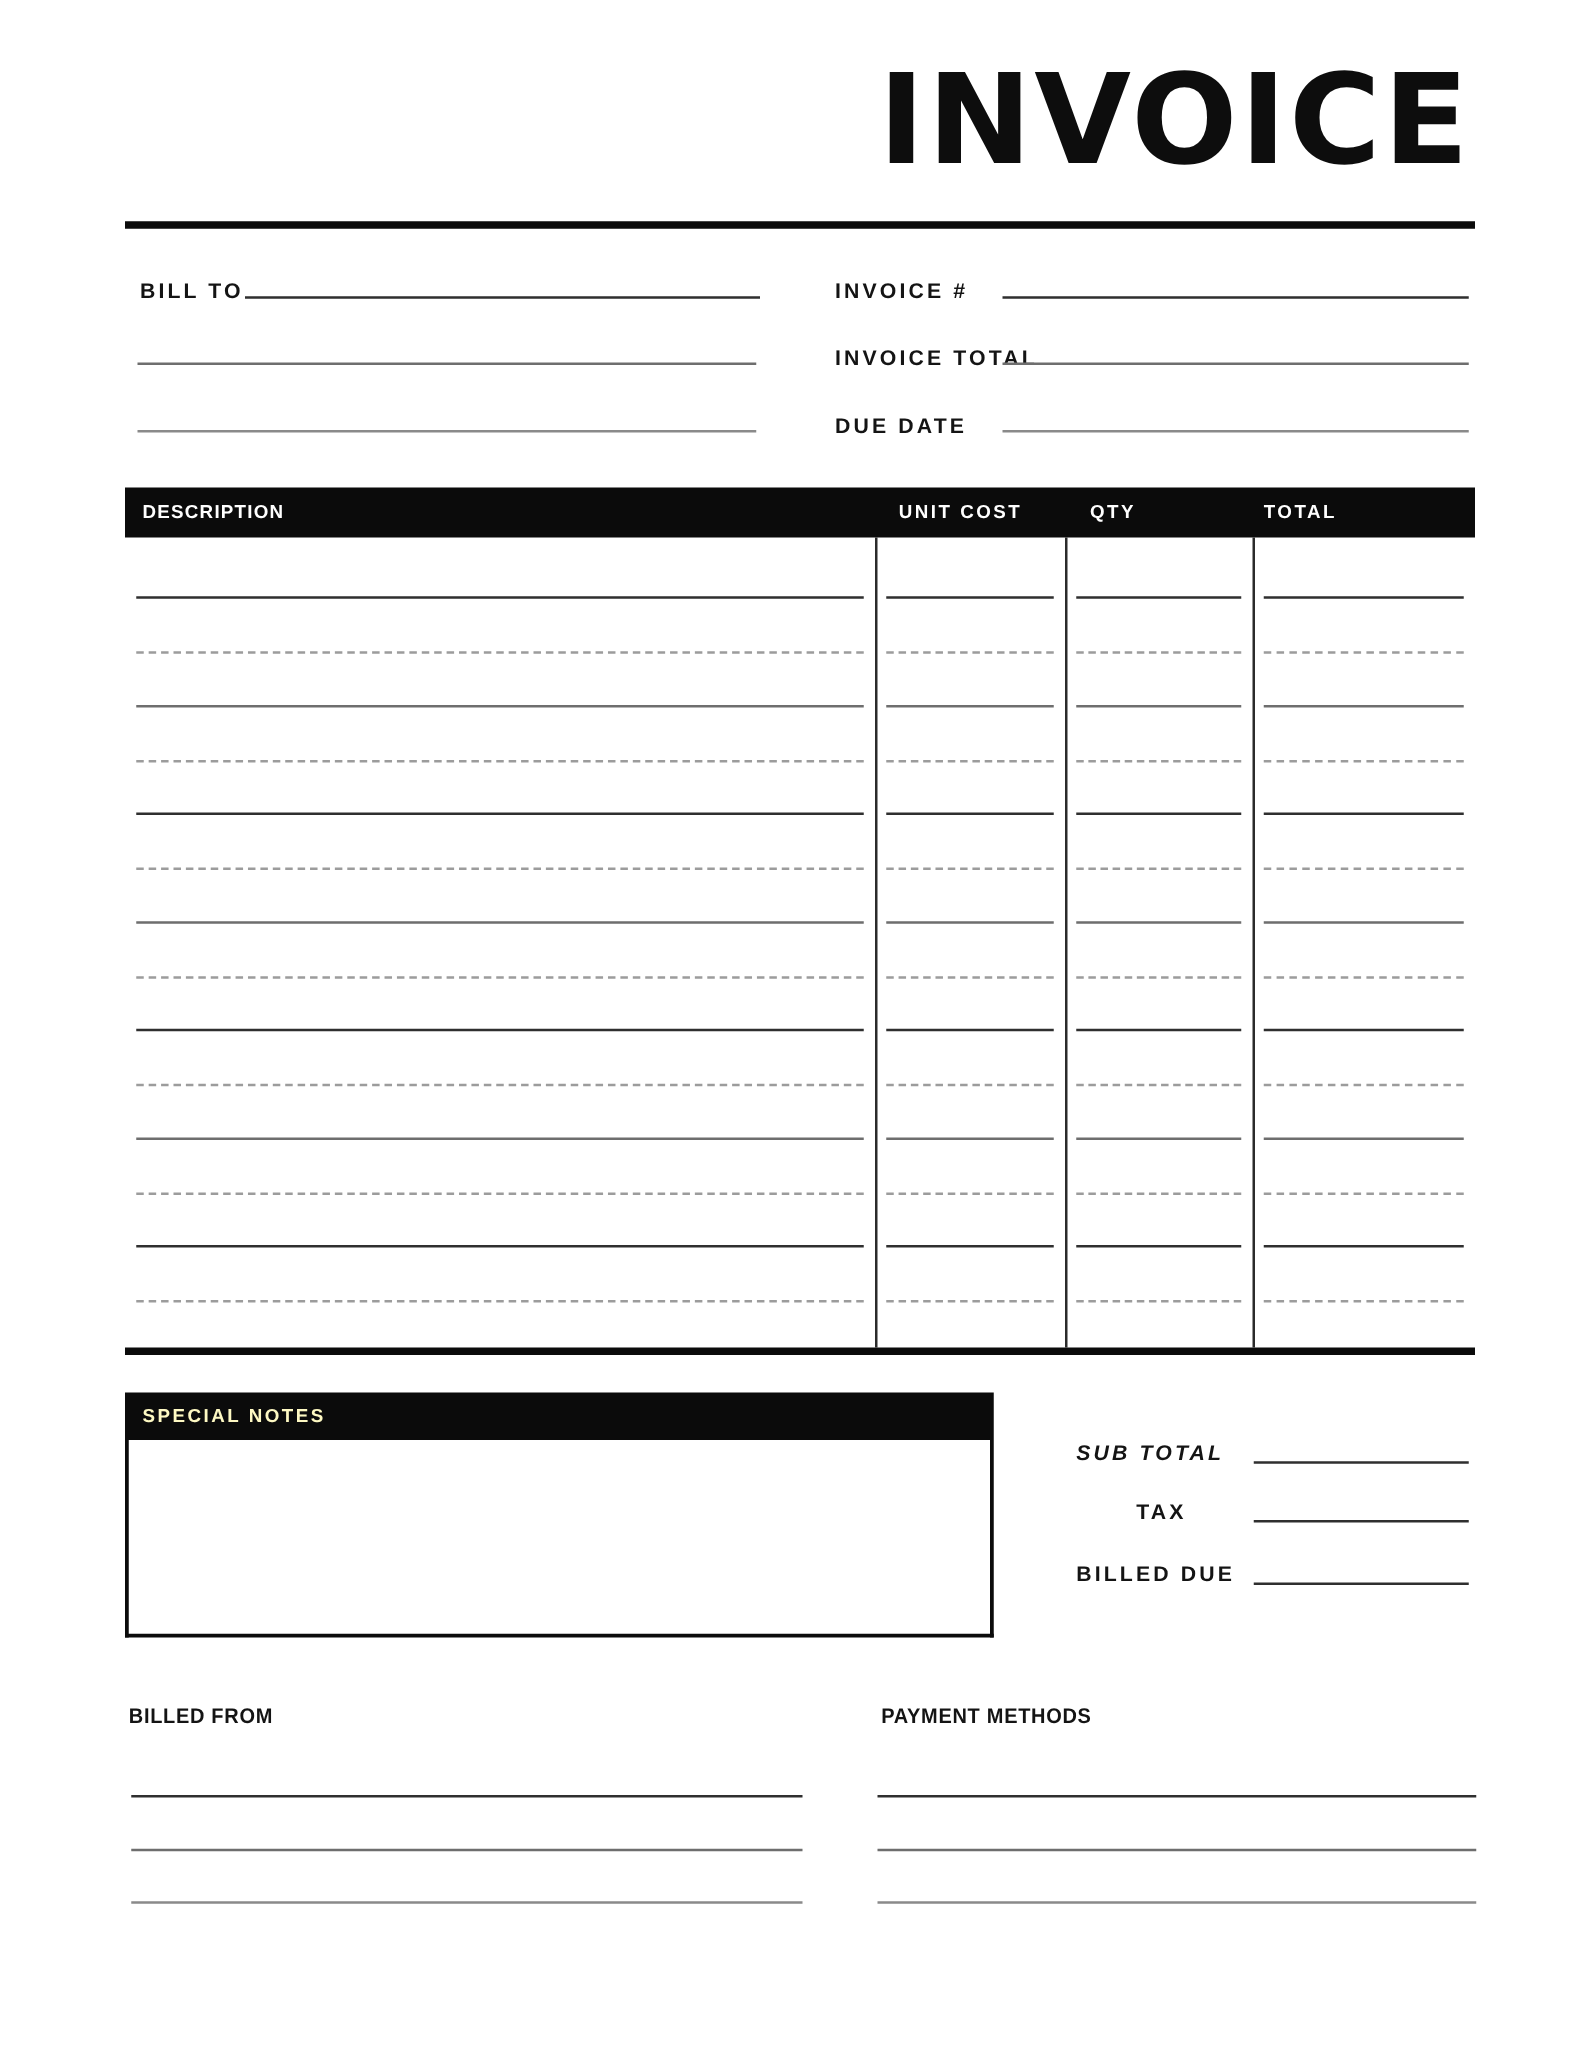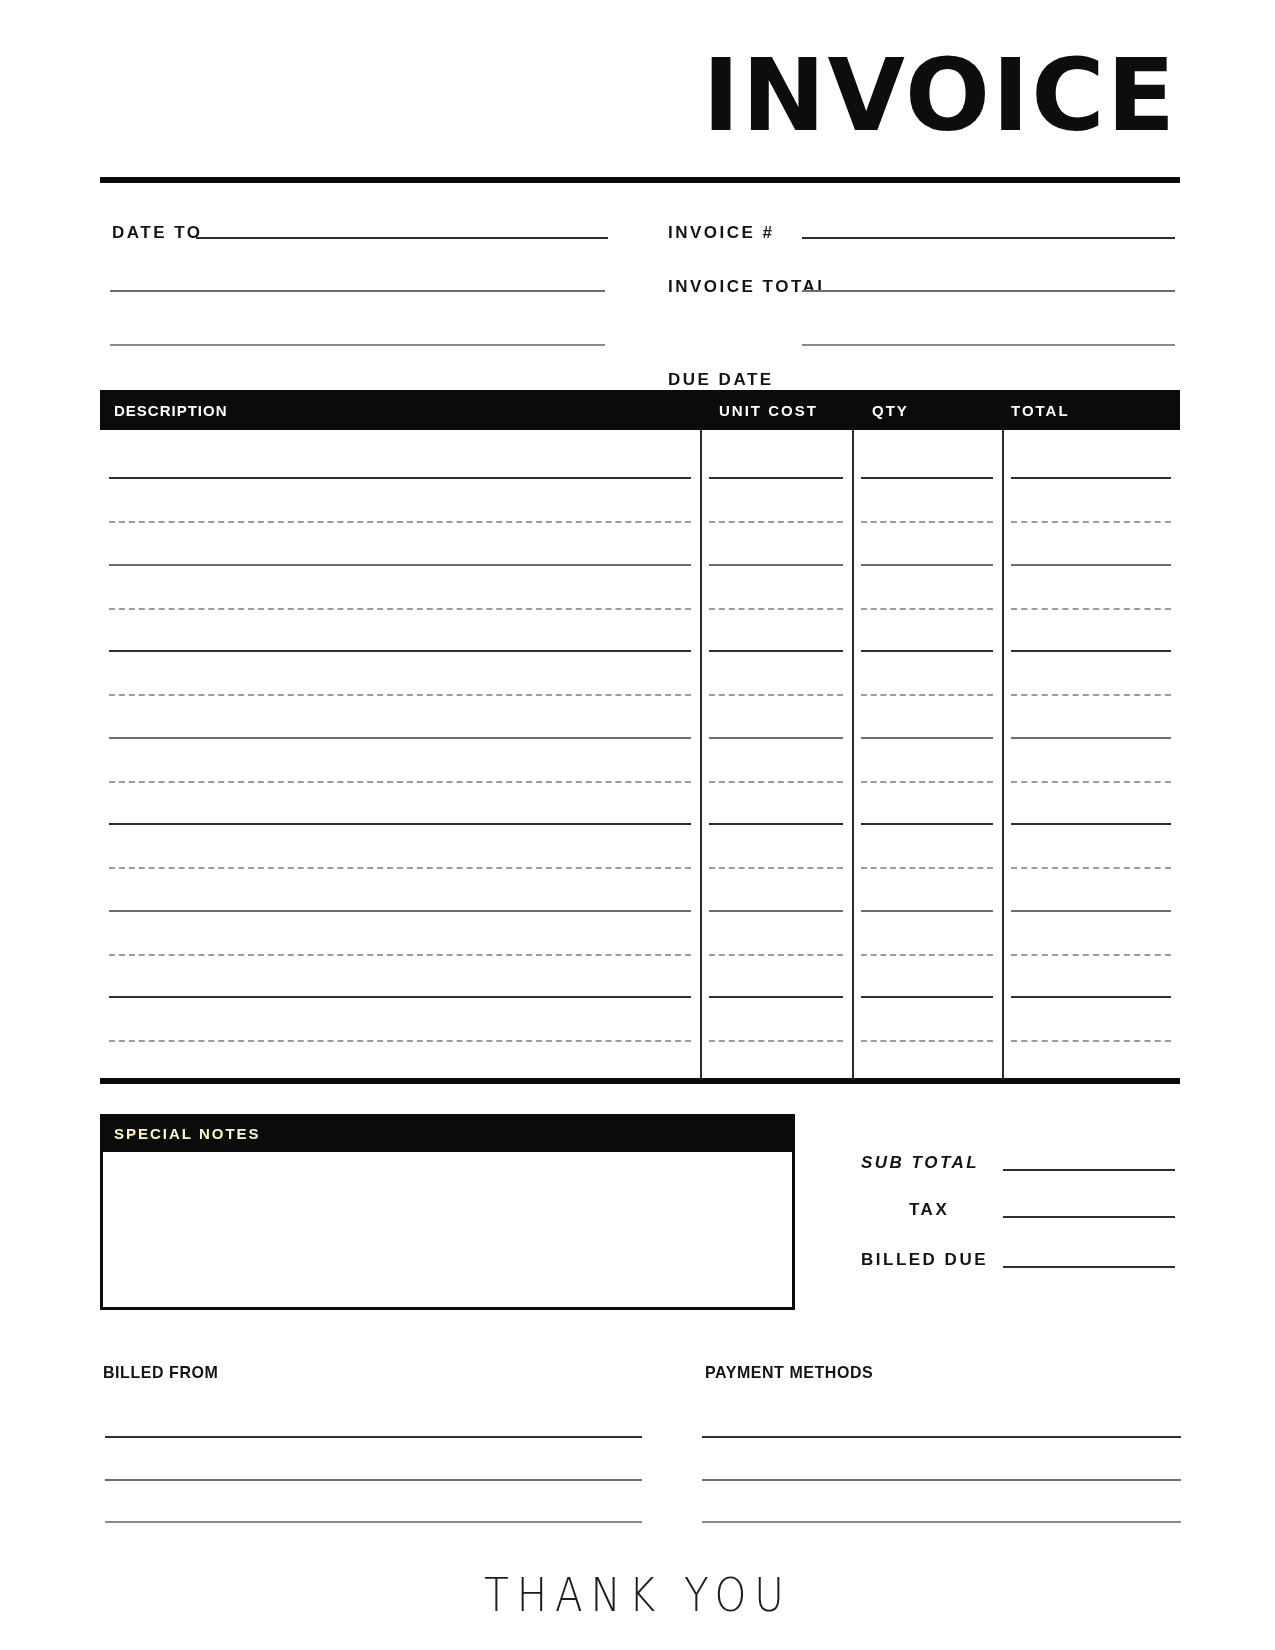--- a/index.html
+++ b/index.html
@@ -83,40 +83,40 @@
   }
 </style>
 </head>
 <body>
 
 <div class="page">
 
   <div class="title">INVOICE</div>
   <div class="rule-top"></div>
 
-  <div class="label" style="left:112px;top:224px;">DATE TO</div>
+  <div class="label" style="left:112px;top:224px;">BILL TO</div>
   <div class="fill-line" style="left:196px;top:237px;width:412px;">
     <span class="fill-text"></span>
   </div>
   <div class="fill-line mid" style="left:110px;top:290px;width:495px;">
     <span class="fill-text"></span>
   </div>
   <div class="fill-line gray" style="left:110px;top:344px;width:495px;">
     <span class="fill-text"></span>
   </div>
 
   <div class="label" style="left:668px;top:224px;">INVOICE #</div>
   <div class="fill-line" style="left:802px;top:237px;width:373px;">
     <span class="fill-text"></span>
   </div>
   <div class="label" style="left:668px;top:278px;">INVOICE TOTAL</div>
   <div class="fill-line mid" style="left:802px;top:290px;width:373px;">
     <span class="fill-text"></span>
   </div>
-  <div class="label" style="left:668px;top:332px;margin-top:39px;">DUE DATE</div>
+  <div class="label" style="left:668px;top:332px;">DUE DATE</div>
   <div class="fill-line gray" style="left:802px;top:344px;width:373px;">
     <span class="fill-text"></span>
   </div>
 
   <div class="table-header">
     <span class="th cond" style="left:14px;">DESCRIPTION</span>
     <span class="th" style="left:619px;">UNIT COST</span>
     <span class="th" style="left:772px;">QTY</span>
     <span class="th" style="left:911px;">TOTAL</span>
   </div>
@@ -417,17 +417,14 @@
   <div class="fill-line" style="left:702px;top:1436px;width:479px;">
     <span class="fill-text"></span>
   </div>
   <div class="fill-line mid" style="left:702px;top:1479px;width:479px;">
     <span class="fill-text"></span>
   </div>
   <div class="fill-line gray" style="left:702px;top:1521px;width:479px;">
     <span class="fill-text"></span>
   </div>
 
-  <div class="thanks-wrap">
-    <div class="thanks">THANK YOU</div>
-  </div>
 
 </div>
 
 </body></html>

